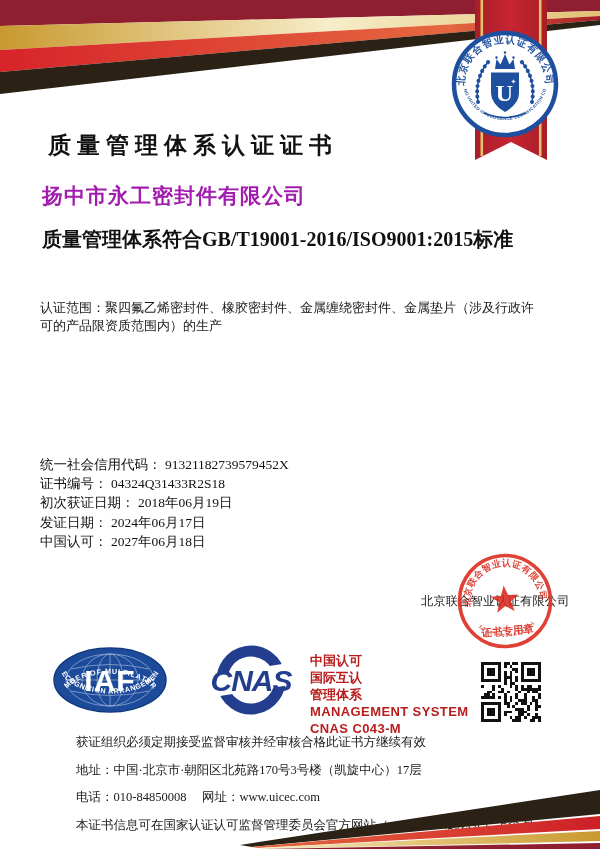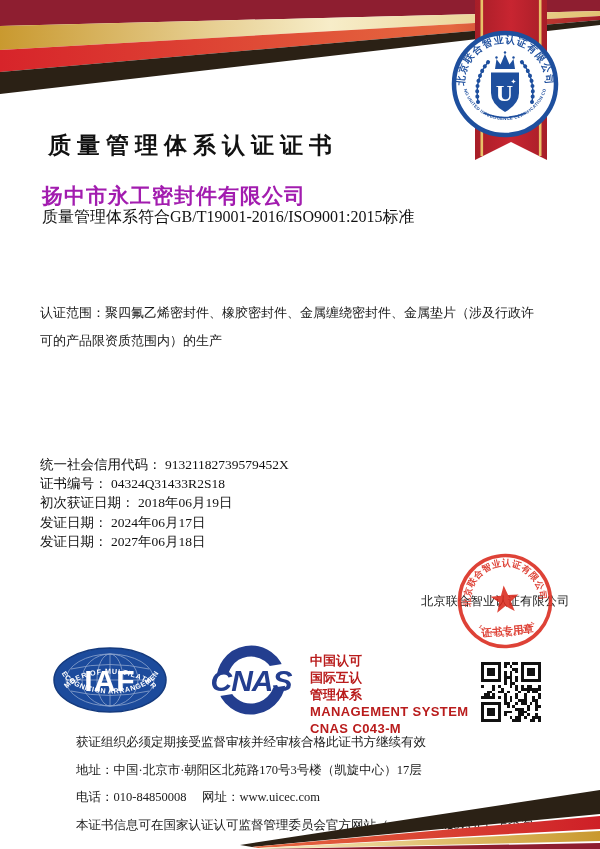--- a/index.html
+++ b/index.html
@@ -1,23 +1,23 @@
 <!DOCTYPE html>
 <html><head>
 <meta charset="utf-8">
 <style>
   html,body{margin:0;padding:0;}
   body{font-family:"Liberation Serif","DejaVu Serif",serif;background:#e8e8e8;}
   .page{position:relative;width:600px;height:849px;background:#ffffff;overflow:hidden;margin:0 auto;}
   .abs{position:absolute;}
   .cert-title{left:48px;top:130px;font-size:23px;font-weight:bold;letter-spacing:6px;color:#111;}
   .company-name{left:42px;top:182px;font-size:21px;font-weight:bold;color:#a21caf;letter-spacing:1px;}
-  .standard-line{left:42px;top:207px;font-size:16px;font-weight:normal;color:#111;}
+  .standard-line{left:42px;top:226px;font-size:20px;font-weight:bold;color:#111;}
   .addr-block{left:40px;top:239px;width:520px;font-size:13px;line-height:19.5px;color:#1a1a1a;}
-  .scope-block{left:40px;top:299px;width:505px;font-size:13px;line-height:28px;color:#1a1a1a;}
+  .scope-block{left:40px;top:299px;width:505px;font-size:13px;line-height:18px;color:#1a1a1a;}
   .detail-block{left:40px;top:455px;width:420px;font-size:13.5px;line-height:19.2px;color:#111;}
   .detail-block div{margin:0;}
   .issuer-line{left:421px;top:593px;width:160px;font-size:12.2px;color:#1a1a1a;letter-spacing:0.2px;}
   .accred-text{left:310px;top:652px;width:180px;font-size:13px;line-height:17px;color:#b91c1c;}
   .accred-text .cn{font-weight:bold;font-family:"Liberation Sans","DejaVu Sans",sans-serif;}
   .accred-text .en{font-weight:bold;font-family:"Liberation Sans","DejaVu Sans",sans-serif;letter-spacing:0.4px;}
   .footer-block{left:36px;top:734px;width:520px;font-size:12.5px;color:#1a1a1a;margin-left:40px;}
   .footer-block div{margin-bottom:10.5px;}
   .qr-box{left:481px;top:662px;width:60px;height:60px;}
   svg{display:block;}
@@ -99,21 +99,21 @@
   <div class="abs standard-line">质量管理体系符合GB/T19001-2016/ISO9001:2015标准</div>
 
 
   <div class="abs scope-block">认证范围：聚四氟乙烯密封件、橡胶密封件、金属缠绕密封件、金属垫片（涉及行政许可的产品限资质范围内）的生产</div>
 
   <div class="abs detail-block">
     <div>统一社会信用代码： 91321182739579452X</div>
     <div>证书编号： 04324Q31433R2S18</div>
     <div>初次获证日期： 2018年06月19日</div>
     <div>发证日期： 2024年06月17日</div>
-    <div>发证日期： 2027年06月18日</div>
+    <div>中国认可： 2027年06月18日</div>
   </div>
 
   <div class="abs issuer-line">北京联合智业认证有限公司</div>
 
   <svg class="abs" style="left:453px;top:549px;opacity:0.88;" width="104" height="106" viewBox="0 0 104 106">
     <defs>
       <path id="stampTop" d="M 19.1,64 A 35,35 0 1 1 84.9,64" fill="none"></path>
       <path id="stampBot" d="M 18.2,68.5 A 39,39 0 0 0 85.8,68.5" fill="none"></path>
     </defs>
     <g transform="rotate(-5 52 52)">

